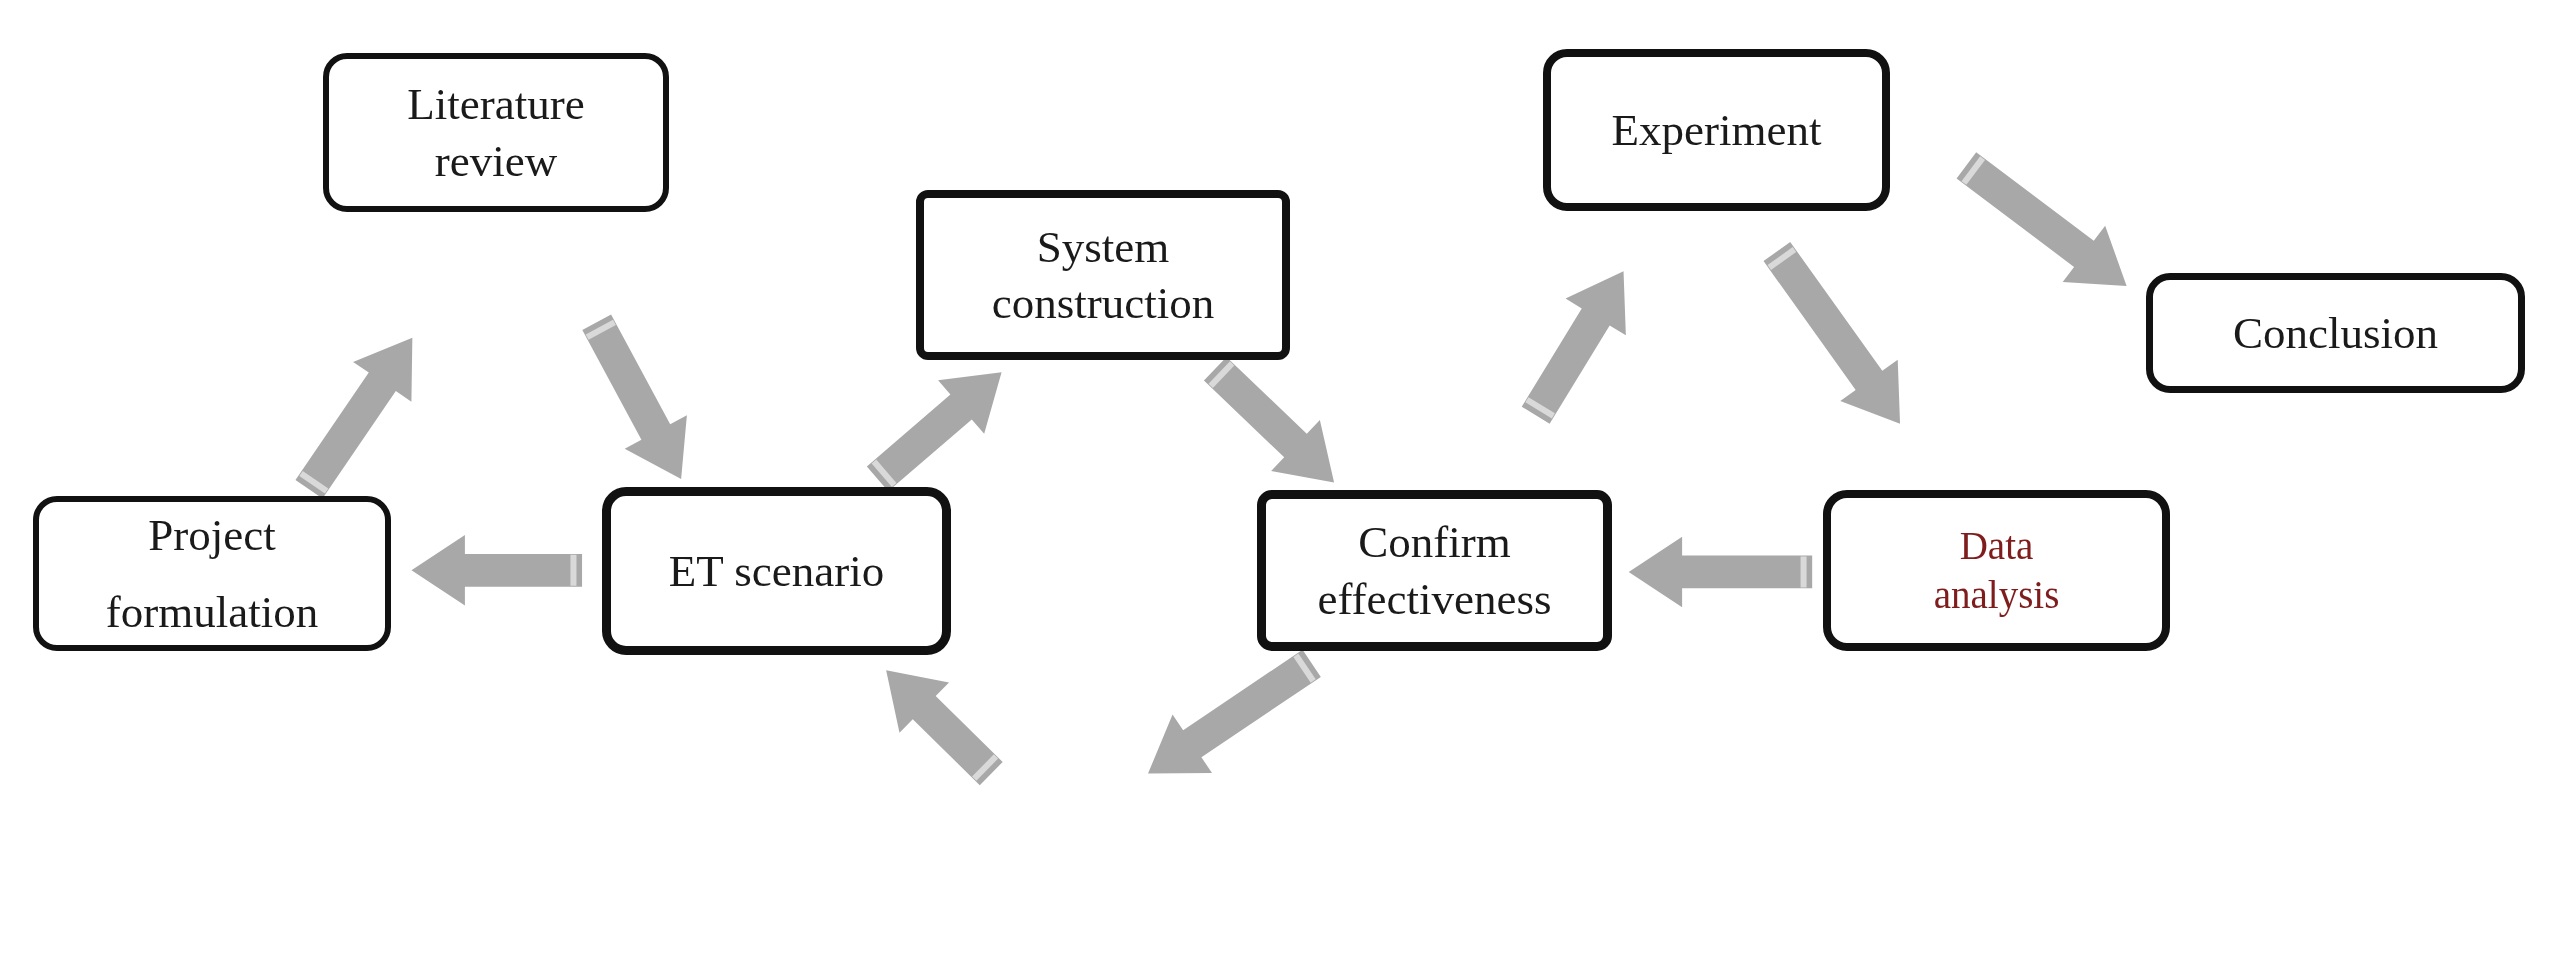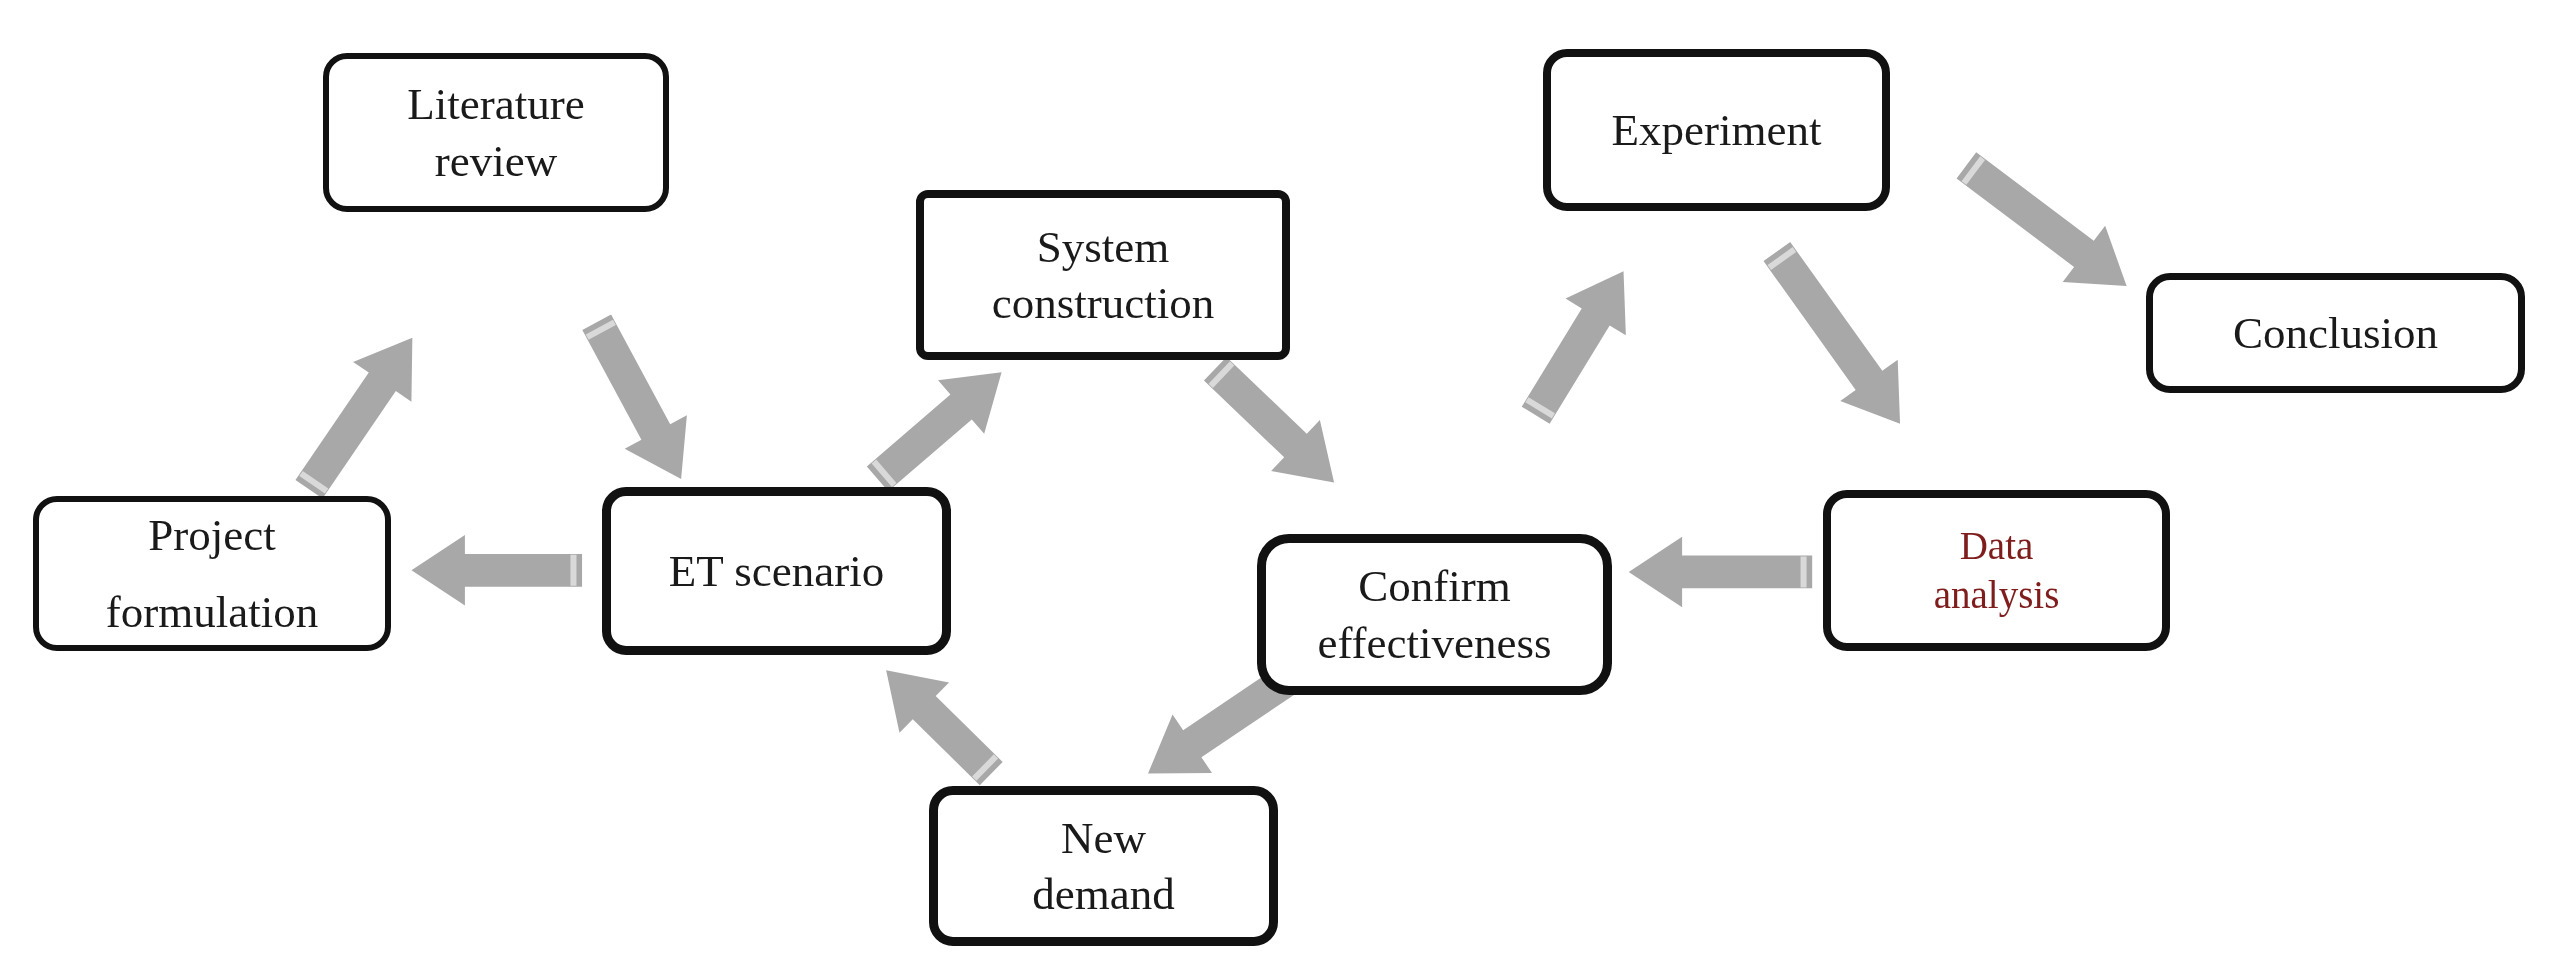--- a/index.html
+++ b/index.html
@@ -65,24 +65,21 @@
     </div>
     <div class="flow-node" style="left: 33px; top: 496px; width: 358px; height: 155px; border-width: 6.9px; border-radius: 24px; background: rgb(255, 255, 255); border-color: rgb(17, 17, 17); color: rgb(26, 26, 26); font-size: 45px; line-height: 1.7;">
       <span class="node-label">Project<br>formulation</span>
     </div>
     <div class="flow-node" style="left: 602px; top: 487px; width: 349px; height: 168px; border-width: 9.5px; border-radius: 24px; background: rgb(255, 255, 255); border-color: rgb(17, 17, 17); color: rgb(26, 26, 26); font-size: 45px; line-height: 1.25;">
       <span class="node-label">ET scenario</span>
     </div>
     <div class="flow-node" style="left: 916px; top: 190px; width: 374px; height: 170px; border-width: 8.6px; border-radius: 12px; background: rgb(255, 255, 255); border-color: rgb(17, 17, 17); color: rgb(26, 26, 26); font-size: 45px; line-height: 1.25;">
       <span class="node-label">System<br>construction</span>
     </div>
-    <div class="flow-node" style="left: 929px; top: 786px; width: 349px; height: 160px; border-width: 9.5px; border-radius: 24px; background: rgb(255, 255, 255); border-color: rgb(17, 17, 17); color: rgb(26, 26, 26); font-size: 45px; line-height: 1.25;">
-      <span class="node-label">New<br>demand</span>
-    </div>
-    <div class="flow-node" style="left: 1257px; top: 490px; width: 355px; height: 161px; border-width: 9.5px; border-radius: 32px; background: rgb(255, 255, 255); border-color: rgb(17, 17, 17); color: rgb(26, 26, 26); font-size: 45px; line-height: 1.25; margin-top: 44px;">
+    <div class="flow-node" style="left: 1257px; top: 490px; width: 355px; height: 161px; border-width: 9.5px; border-radius: 15px; background: rgb(255, 255, 255); border-color: rgb(17, 17, 17); color: rgb(26, 26, 26); font-size: 45px; line-height: 1.25;">
       <span class="node-label">Confirm<br>effectiveness</span>
     </div>
     <div class="flow-node" style="left: 1543px; top: 49px; width: 347px; height: 162px; border-width: 8.6px; border-radius: 24px; background: rgb(255, 255, 255); border-color: rgb(17, 17, 17); color: rgb(26, 26, 26); font-size: 45px; line-height: 1.25;">
       <span class="node-label">Experiment</span>
     </div>
     <div class="flow-node" style="left: 1823px; top: 490px; width: 347px; height: 161px; border-width: 8.6px; border-radius: 24px; background: rgb(255, 255, 255); border-color: rgb(17, 17, 17); color: #7f1d1d; font-size: 39px; line-height: 1.25;">
       <span class="node-label">Data<br>analysis</span>
     </div>
     <div class="flow-node" style="left: 2146px; top: 273px; width: 379px; height: 120px; border-width: 7.8px; border-radius: 24px; background: rgb(255, 255, 255); border-color: rgb(17, 17, 17); color: rgb(26, 26, 26); font-size: 45px; line-height: 1.25;">
       <span class="node-label">Conclusion</span>

